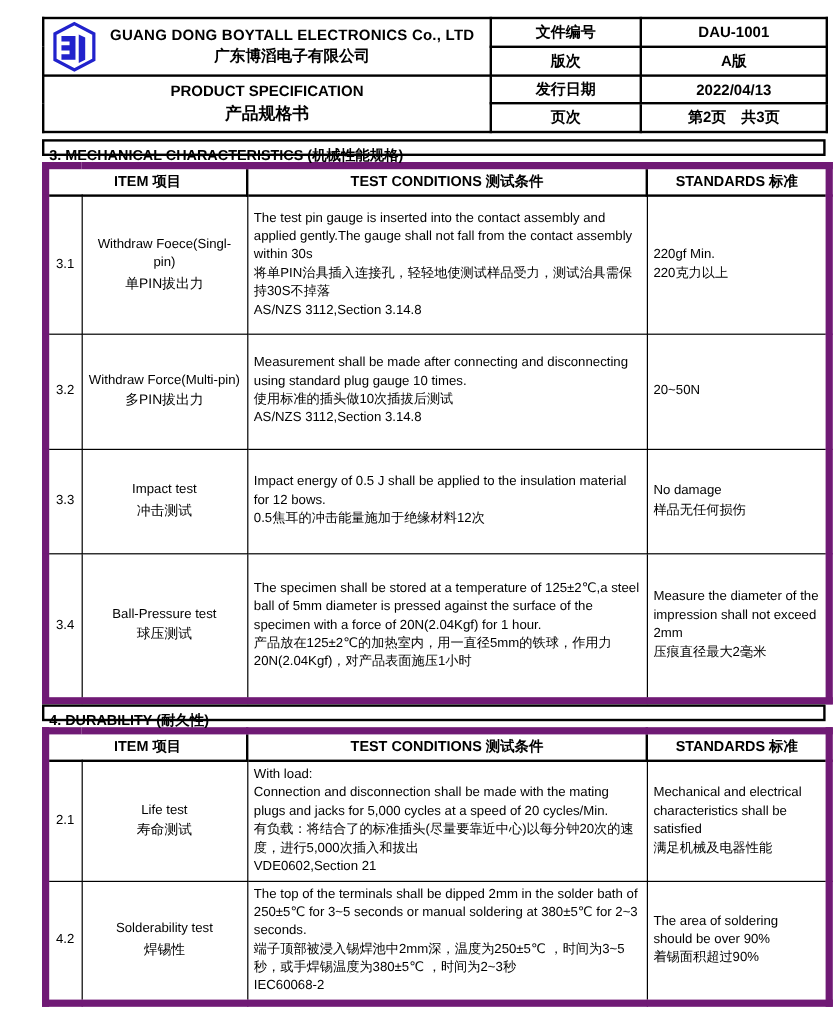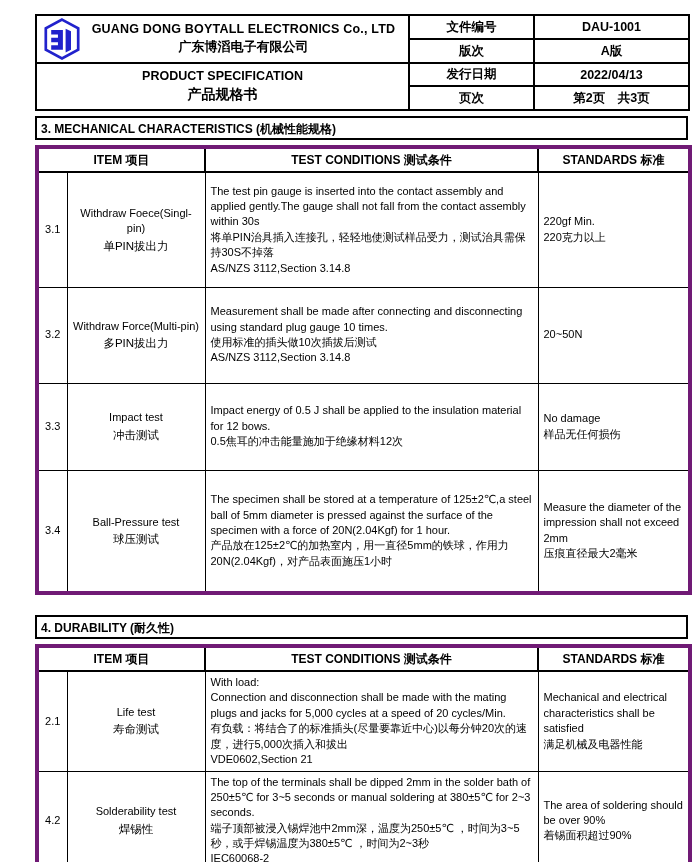--- a/index.html
+++ b/index.html
@@ -27,30 +27,30 @@
   .title-cell { font-weight: bold; }
   .doc-title-en { font-size: 12.5px; font-weight: bold; }
   .doc-title-cn { font-size: 14px; font-weight: bold; margin-top: 3px; }
   .info-label { font-size: 12.5px; font-weight: bold; }
   .info-value { font-size: 12.5px; font-weight: bold; }
 
   
   .section-bar {
     border: 2px solid #000;
     margin-top: 5px;
-    height: 24px;
+    height: 14px;
     line-height: 22px;
     font-size: 12px;
     font-weight: bold;
     padding-left: 4px;
     background: #fff;
   }
 
   
-  .spec-table { margin-top: 5px; border: 4px solid #701a75; }
+  .spec-table { margin-top: 5px; border: 6px solid #701a75; }
   .spec-table th {
     border: 2px solid #000;
     font-size: 12px;
     font-weight: bold;
     height: 25px;
     text-align: center;
     vertical-align: middle;
     background: #fff;
   }
   .spec-table td {
@@ -172,21 +172,21 @@
         <div class="item-cn">球压测试</div>
       </td>
       <td class="c-cond">The specimen shall be stored at a temperature of 125±2℃,a steel ball of 5mm diameter is pressed against the surface of the specimen with a force of 20N(2.04Kgf) for 1 hour.
 产品放在125±2℃的加热室内，用一直径5mm的铁球，作用力20N(2.04Kgf)，对产品表面施压1小时</td>
       <td class="c-std">Measure the diameter of the impression shall not exceed 2mm
 压痕直径最大2毫米</td>
     </tr>
   </tbody>
     </table>
 
-  <div class="section-bar" style="margin-top:20px">4. DURABILITY (耐久性)</div>
+  <div class="section-bar" style="margin-top:0">4. DURABILITY (耐久性)</div>
 
   <table class="spec-table">
     <colgroup>
         <col style="width:30px">
         <col style="width:138px">
         <col style="width:333px">
         <col style="width:152px">
       </colgroup>
     <tbody>
         <tr>

